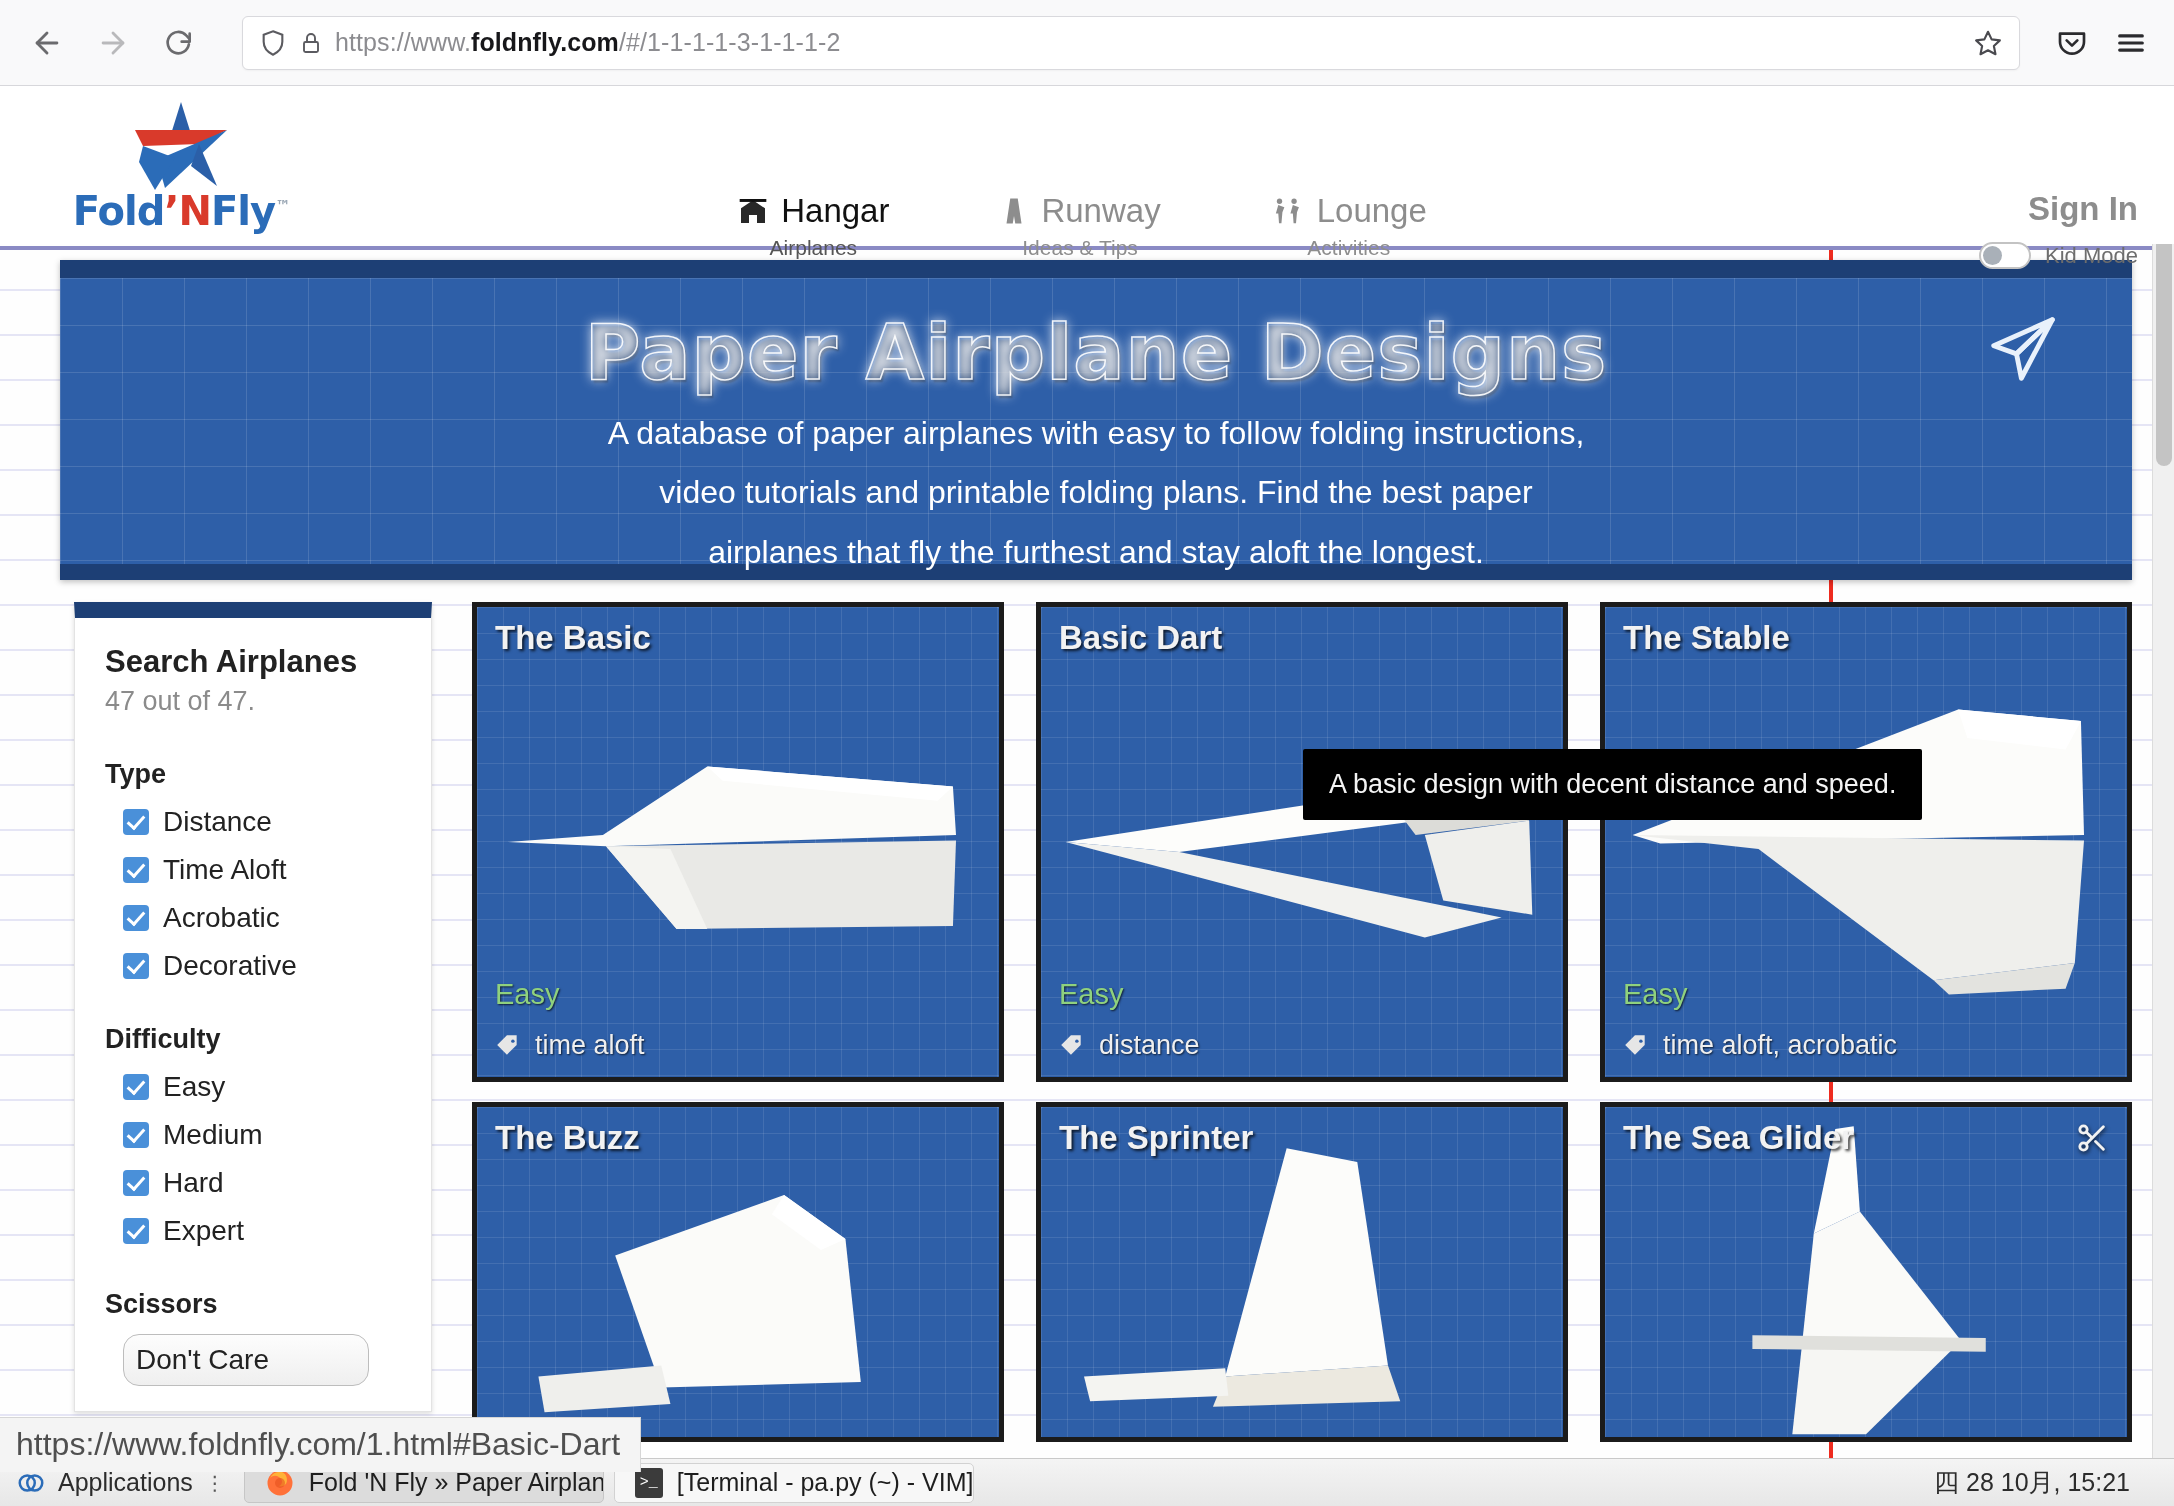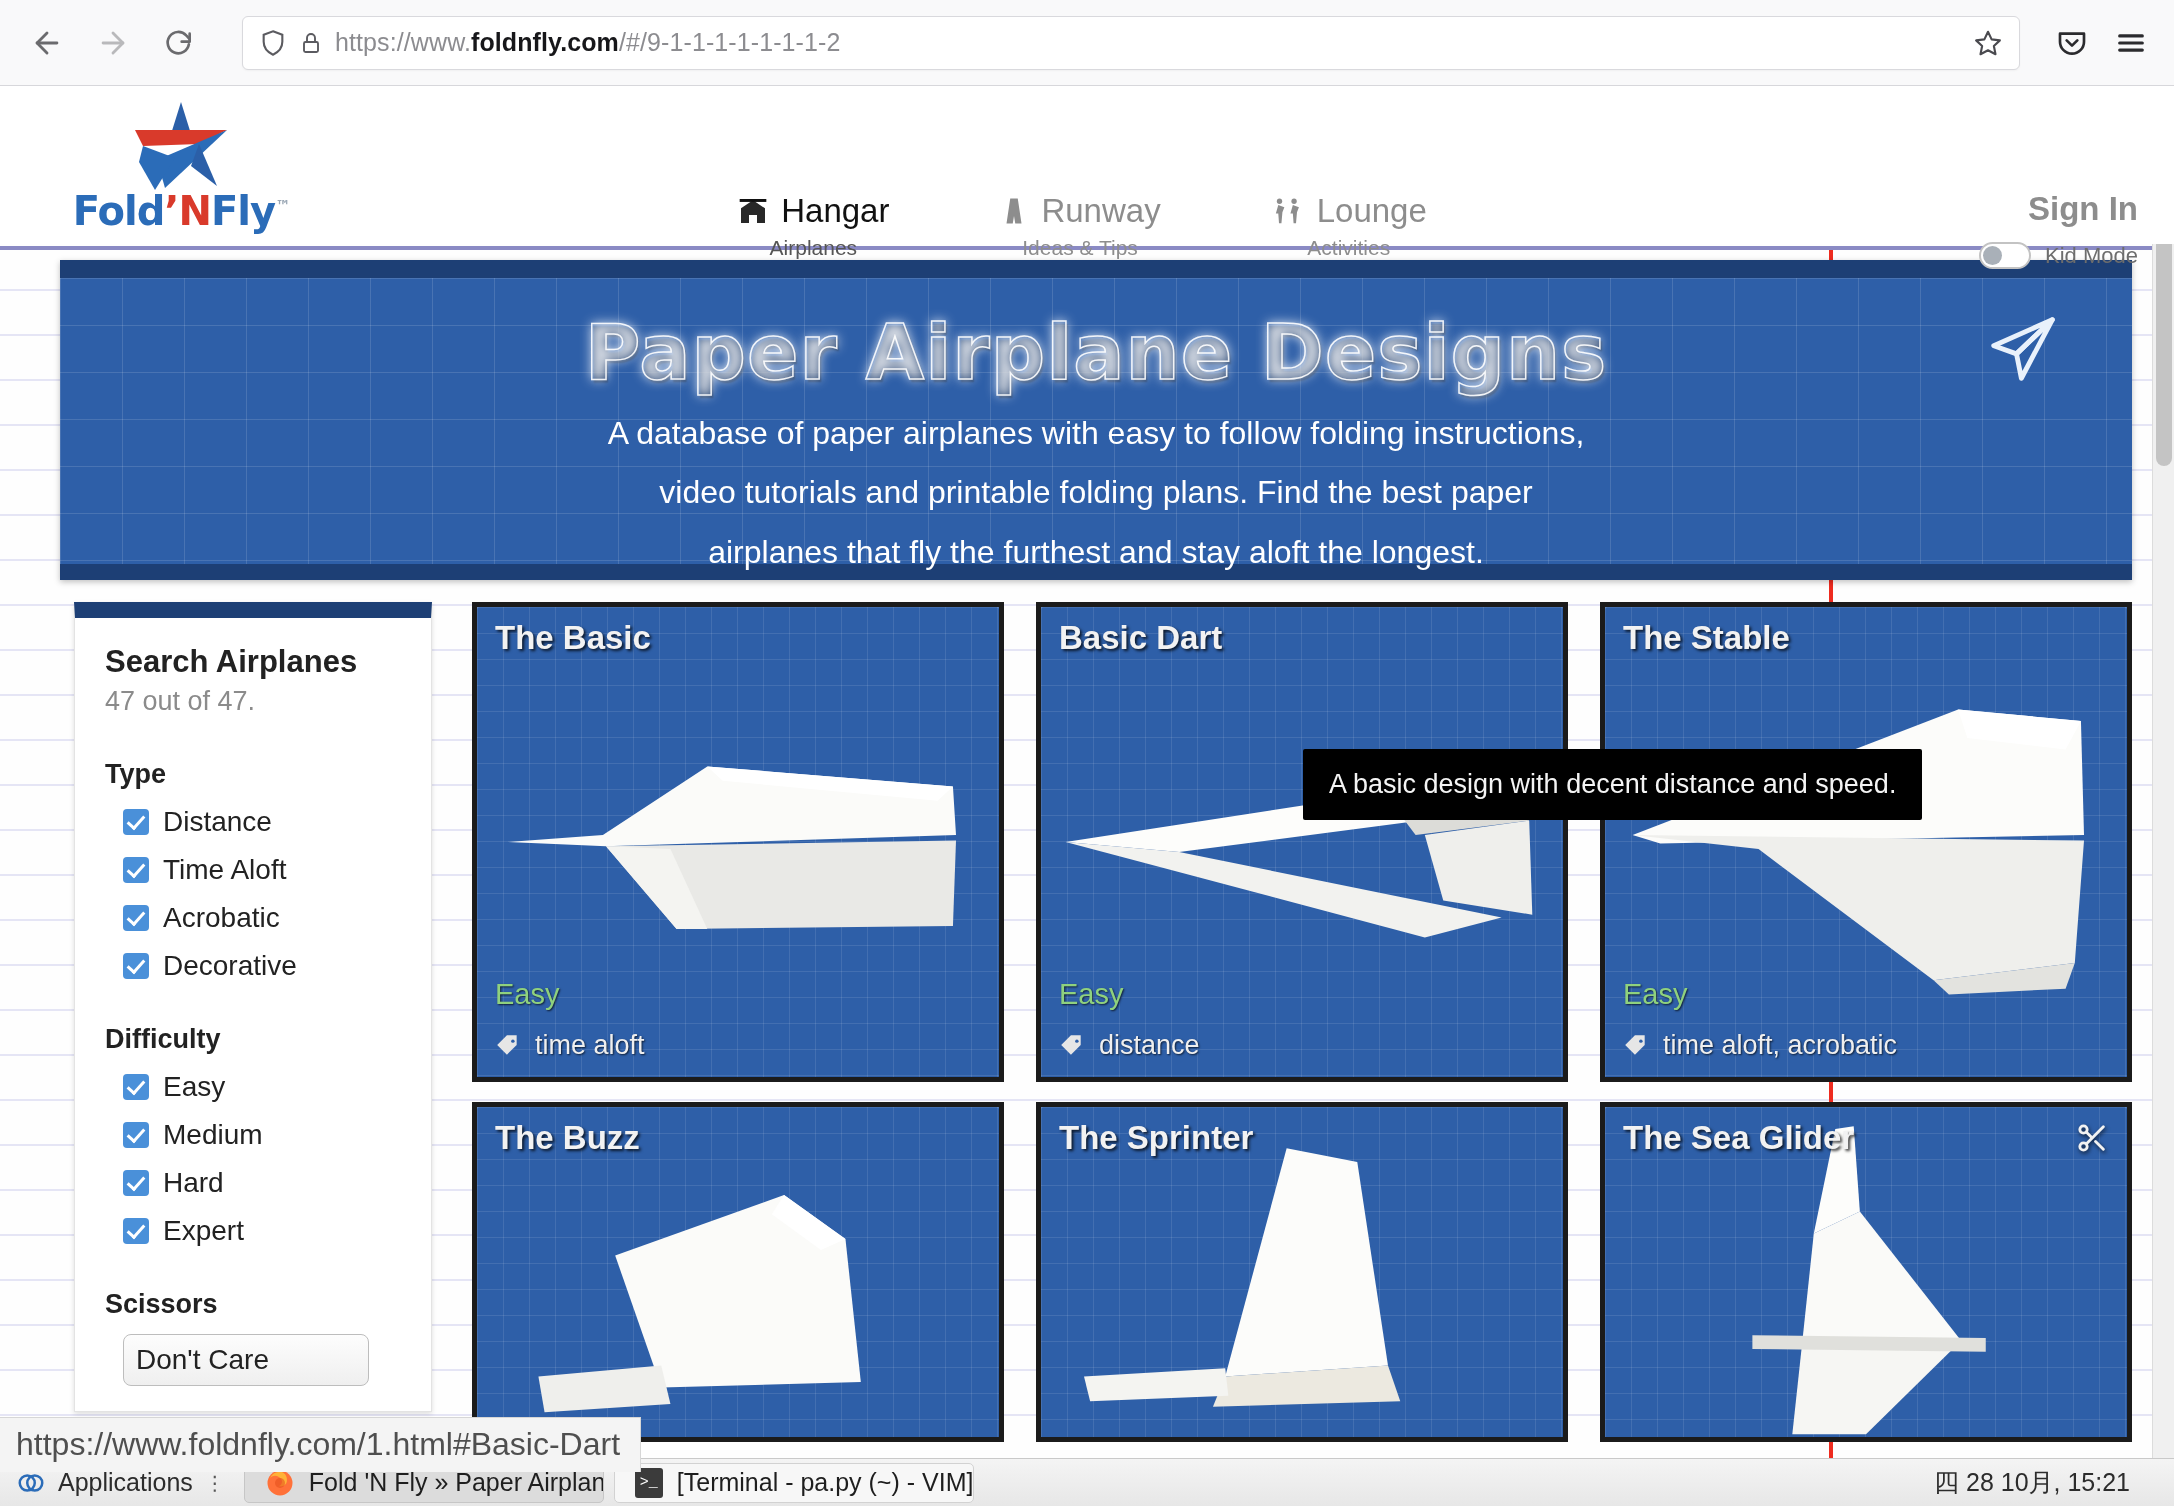--- a/index.html
+++ b/index.html
@@ -183,21 +183,21 @@
   .cb::after {
     content: ""; position: absolute;
     left: 8px; top: 3px; width: 7px; height: 14px;
     border: solid #fff; border-width: 0 3px 3px 0;
     transform: rotate(42deg);
   }
   .sb-opt-label { font-size: 28px; color: #222; }
   .sb-select {
     margin-top: 14px; margin-left: 18px;
     width: 246px; height: 52px;
-    border: 1px solid #bdbdbd; border-radius: 8px;
+    border: 1px solid #bdbdbd; border-radius: 16px;
     background: linear-gradient(#fdfdfd,#efefef);
     font-size: 28px; color: #222;
     display: flex; align-items: center; padding: 0 12px;
     overflow: hidden;
   }
 
   
   .grid {
     flex: 1; display: grid;
     grid-template-columns: repeat(3, 1fr);
@@ -335,21 +335,21 @@
       <svg width="28" height="28" viewBox="0 0 24 24" fill="none" stroke="currentColor" stroke-width="1.8">
           <path d="M12 2 L20 5 V11 C20 16 16.5 20 12 22 C7.5 20 4 16 4 11 V5 Z"></path>
         </svg>
     </span>
     <span class="ic">
       <svg width="24" height="26" viewBox="0 0 24 24" fill="none" stroke="currentColor" stroke-width="1.9">
           <rect x="5" y="11" width="14" height="10" rx="1.5"></rect>
           <path d="M8 11V7a4 4 0 0 1 8 0v4"></path>
         </svg>
     </span>
-    <span class="url-text"><span>https://www.</span><b>foldnfly.com</b><span>/#/9-1-1-1-1-1-1-1-2</span></span>
+    <span class="url-text"><span>https://www.</span><b>foldnfly.com</b><span>/#/1-1-1-1-3-1-1-1-2</span></span>
     <span class="star-btn">
       <svg width="30" height="30" viewBox="0 0 24 24" fill="none" stroke="currentColor" stroke-width="1.7" stroke-linejoin="round">
           <polygon points="12 3 14.9 9.1 21.5 9.9 16.7 14.4 18 21 12 17.8 6 21 7.3 14.4 2.5 9.9 9.1 9.1"></polygon>
         </svg>
     </span>
   </div>
 
   <div class="chrome-right">
     <span class="ic">
       <svg width="32" height="32" viewBox="0 0 24 24" fill="none" stroke="currentColor" stroke-width="2" stroke-linecap="round" stroke-linejoin="round">

